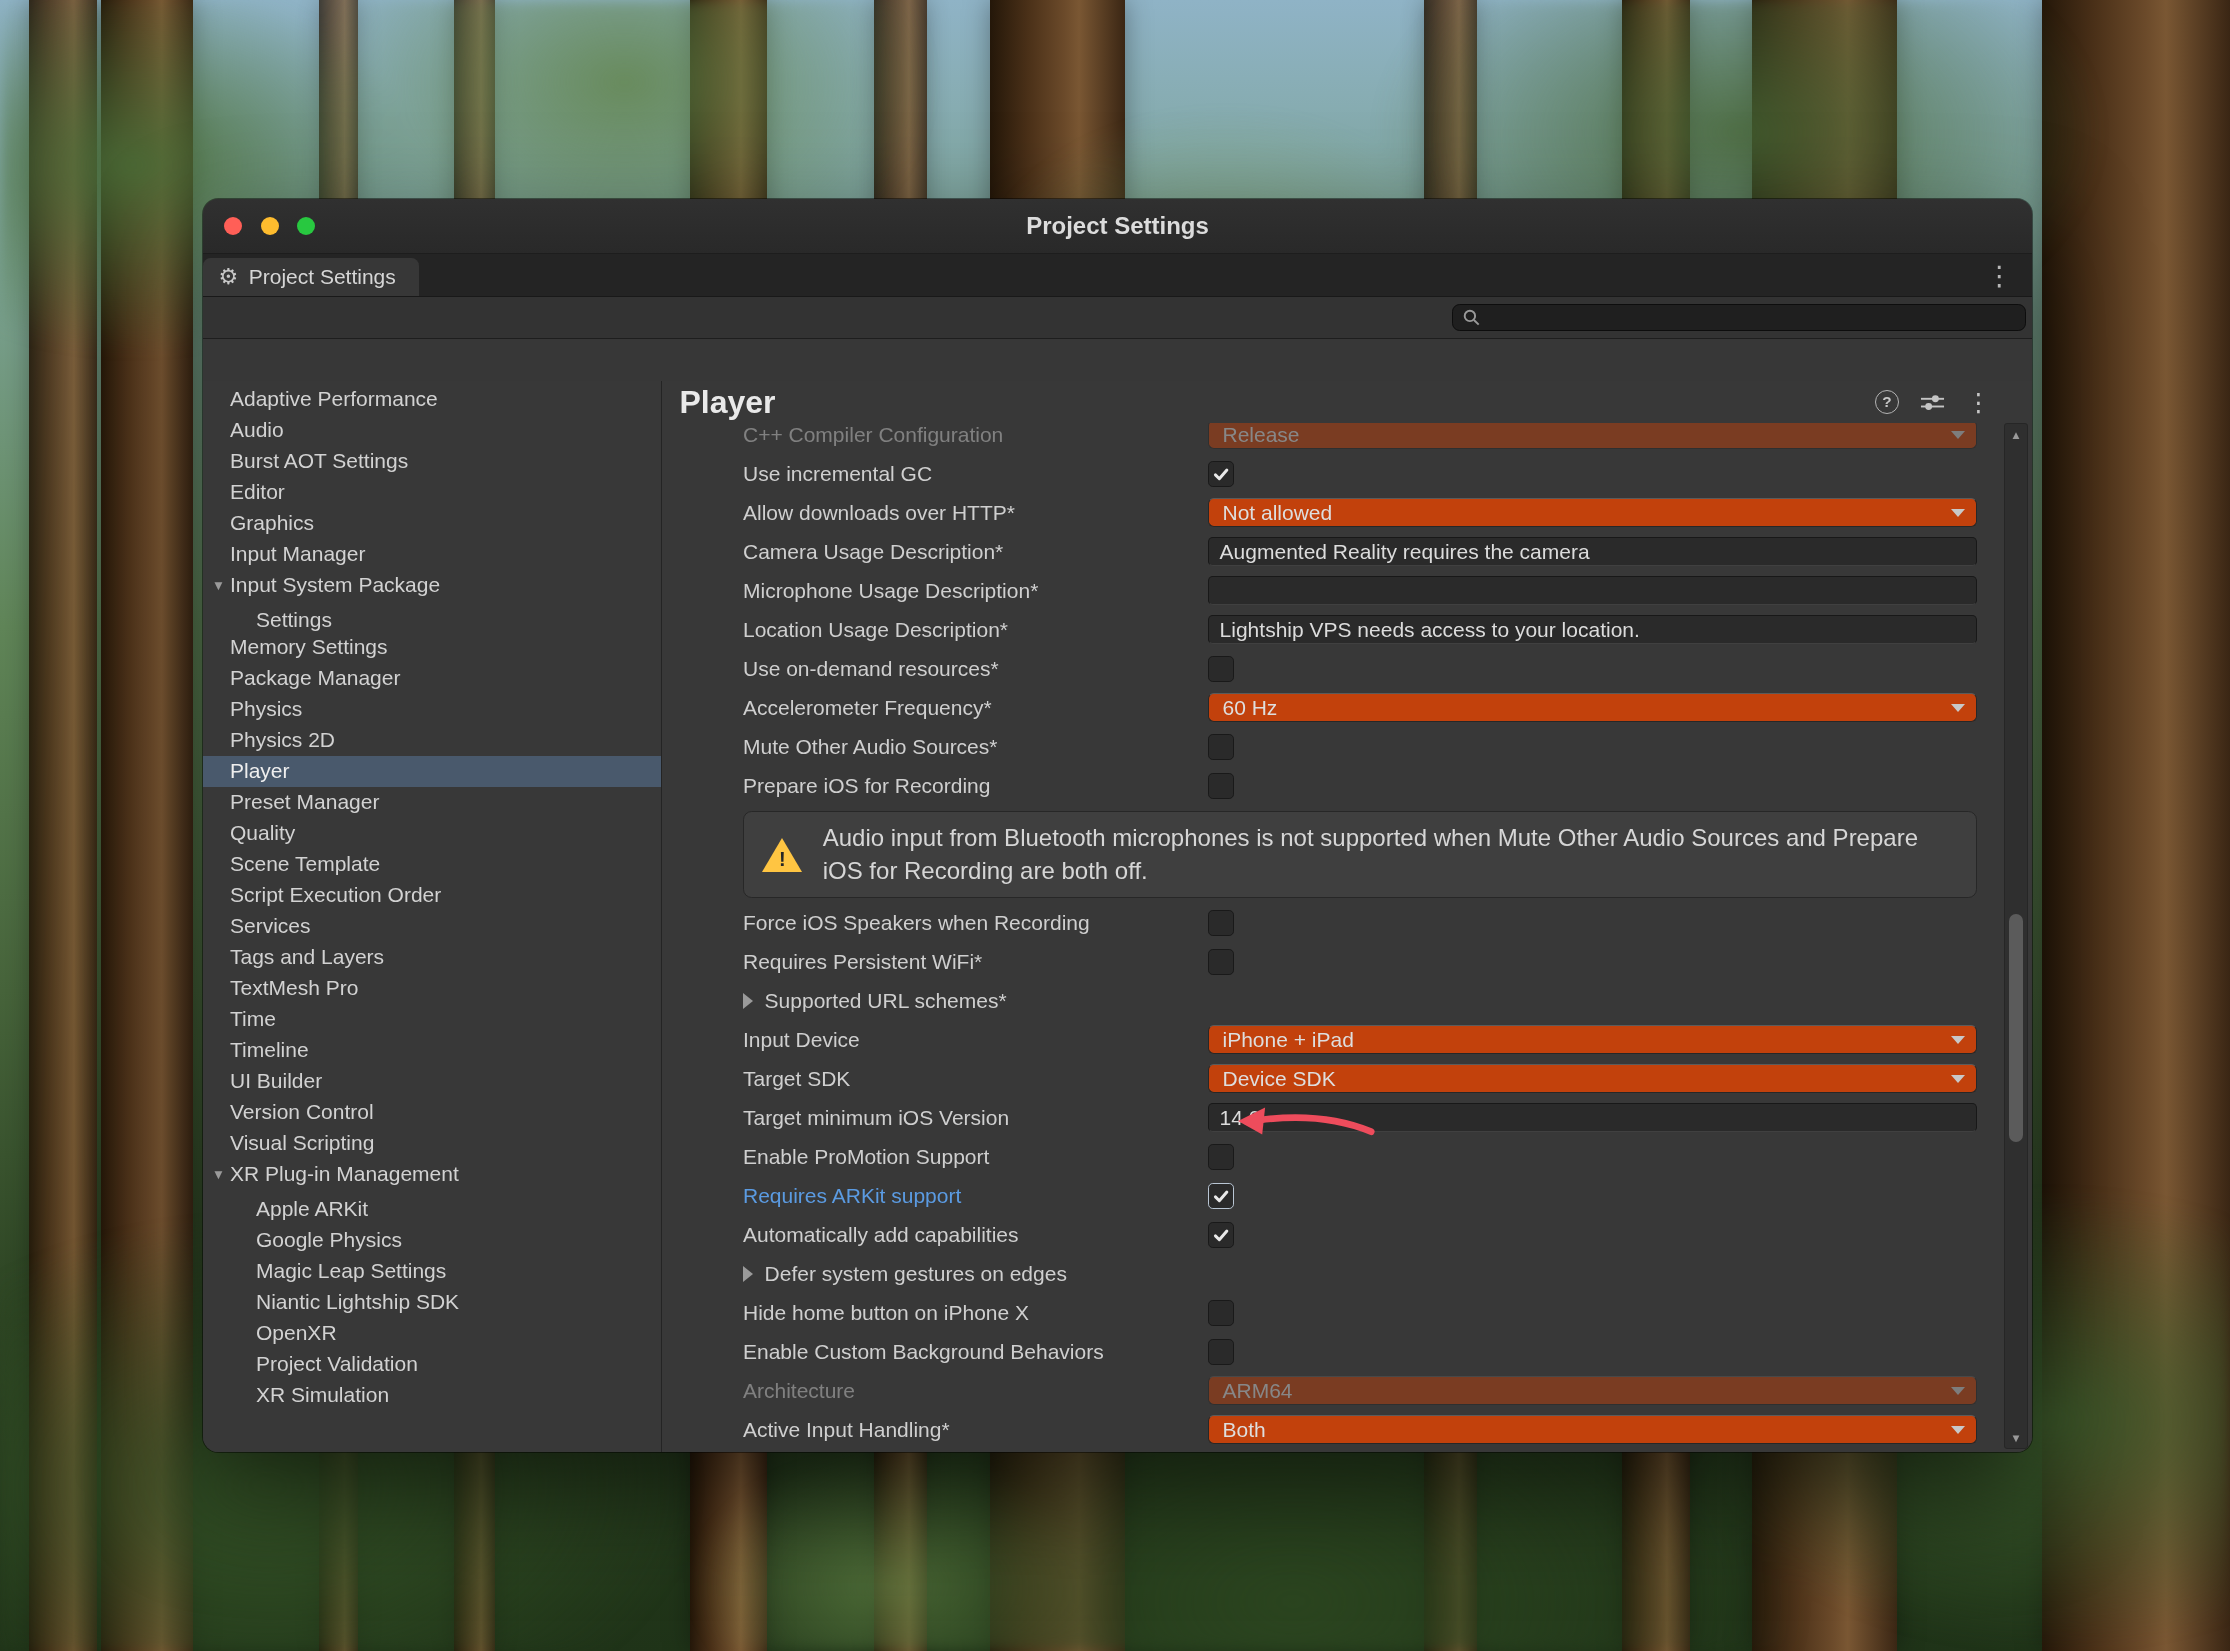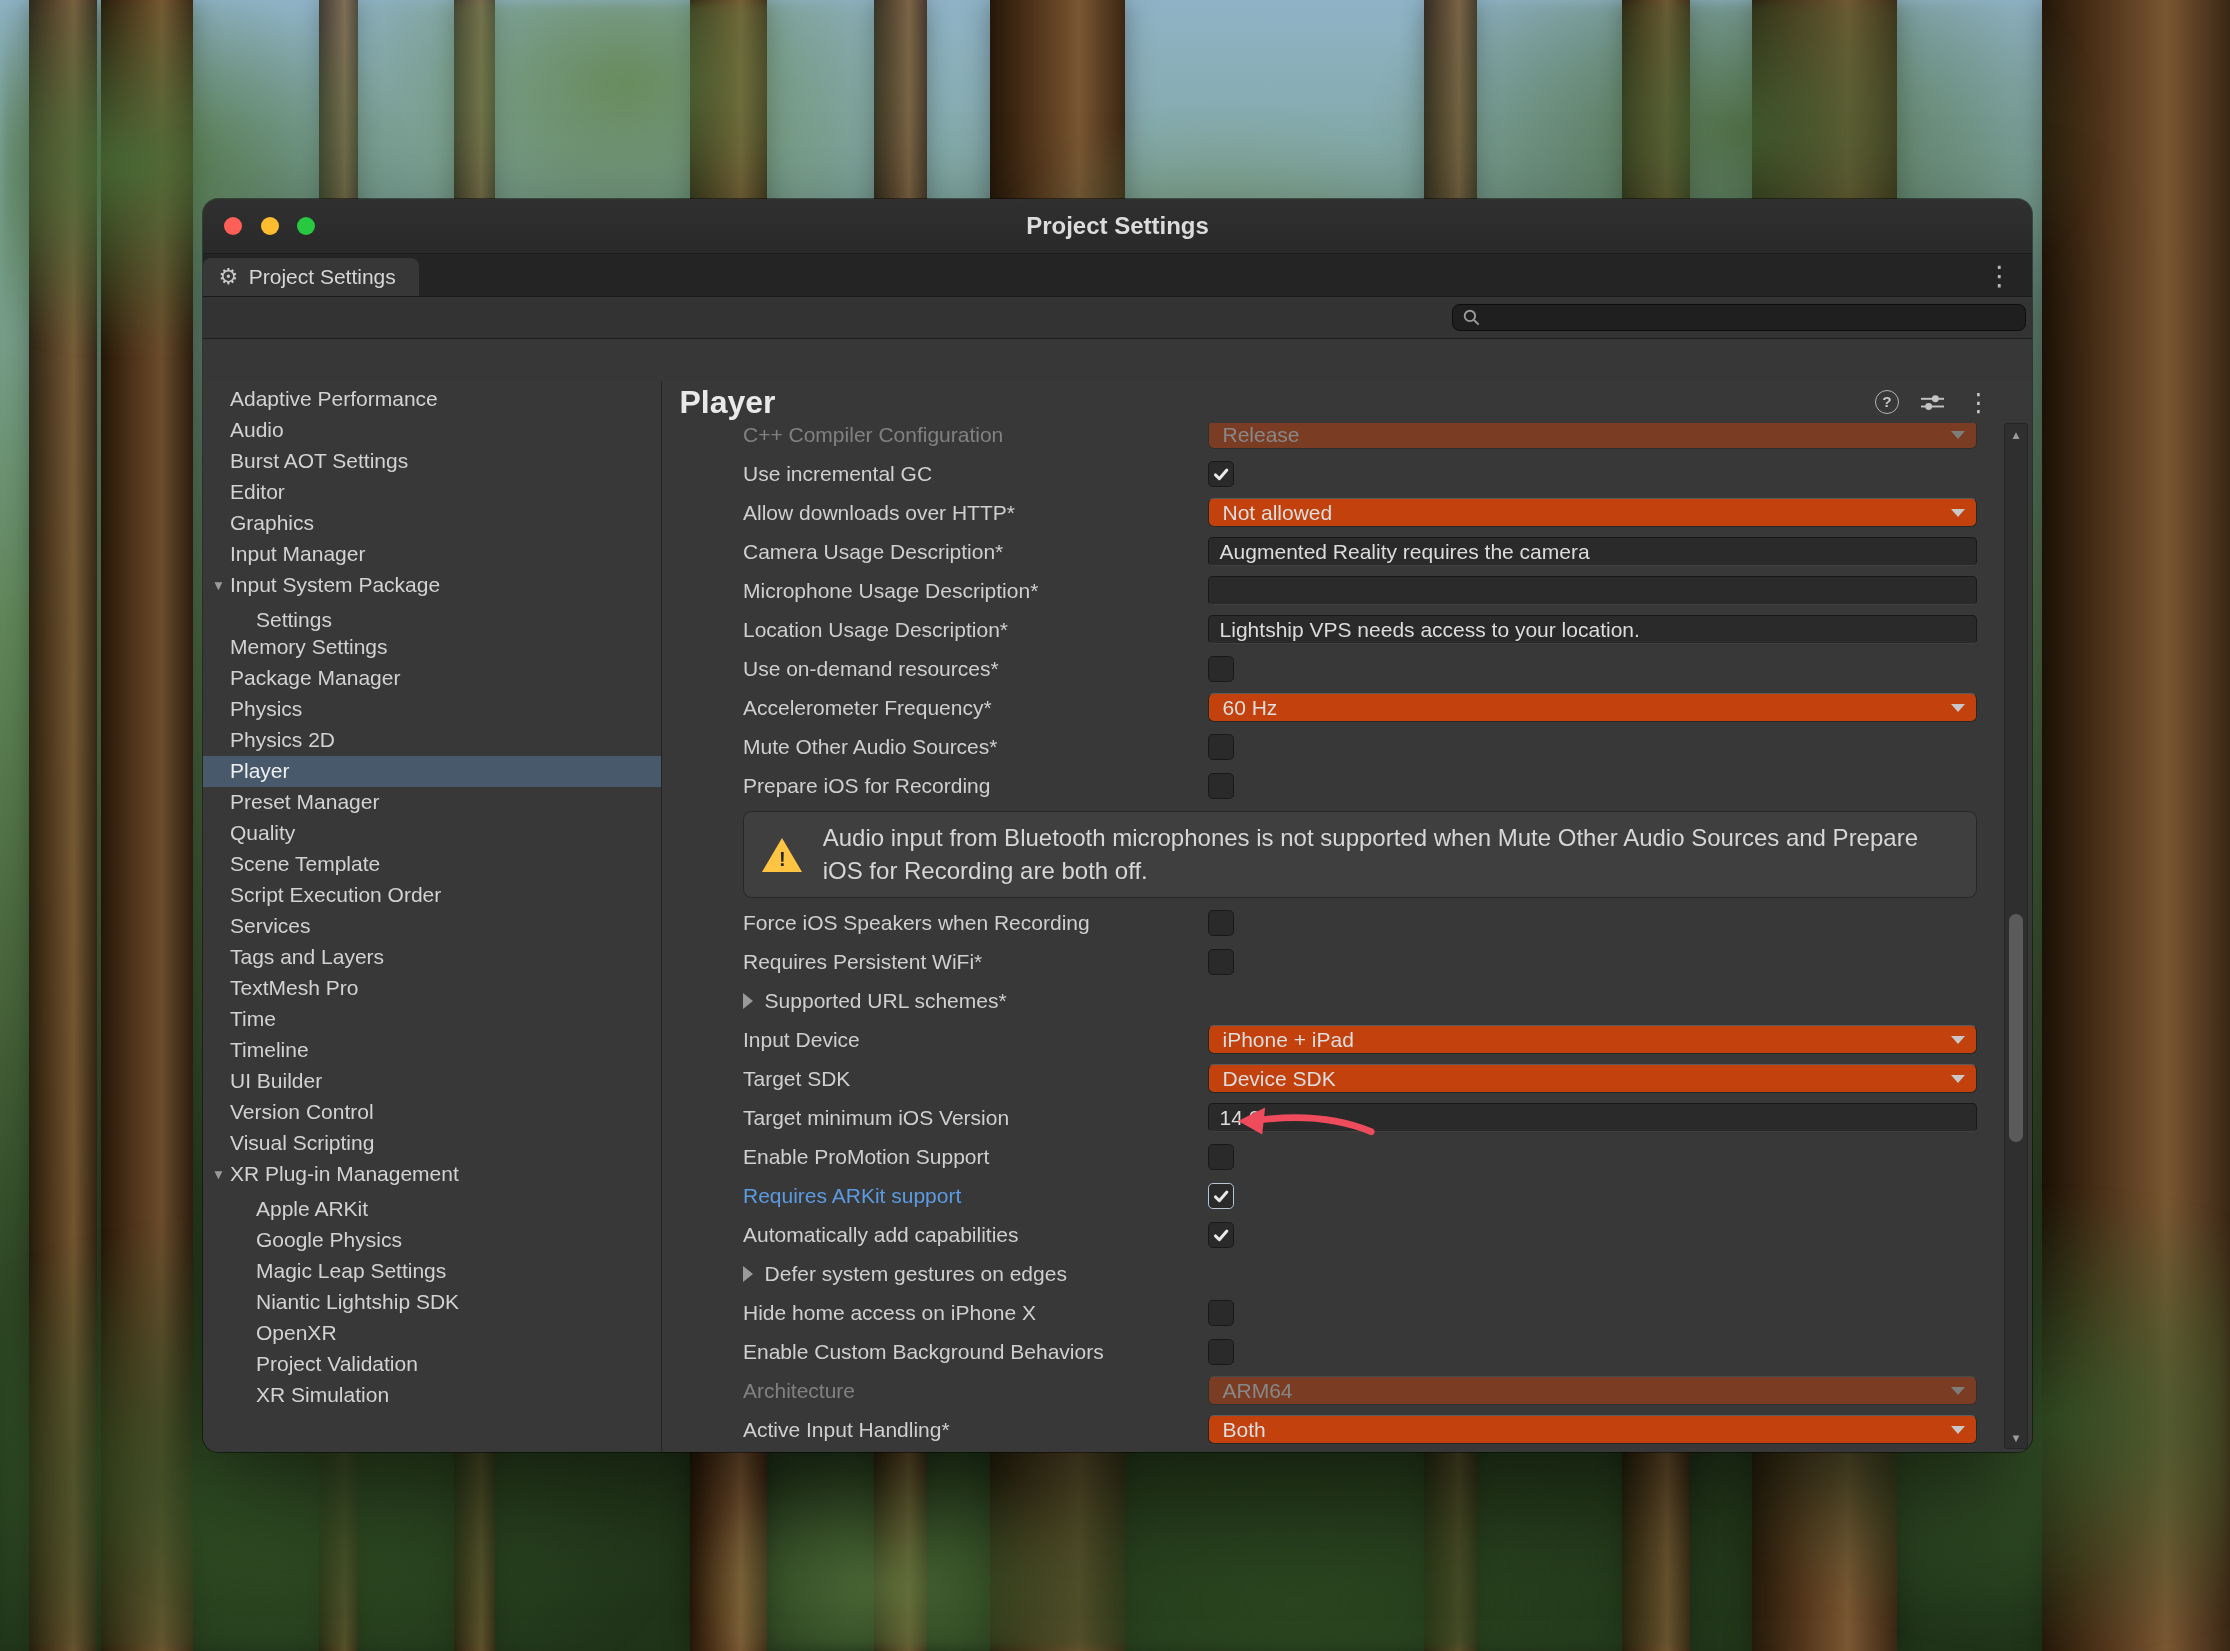--- a/index.html
+++ b/index.html
@@ -462,21 +462,21 @@
           </div>
           <div class="row">
             <div class="lbl">
               <span class="tri-r"></span>
               <span>Defer system gestures on edges</span>
             </div>
             <div class="ctl"></div>
           </div>
           <div class="row">
             <div class="lbl">
-              <span>Hide home access on iPhone X</span>
+              <span>Hide home button on iPhone X</span>
             </div>
             <div class="ctl">
               <span class="checkbox"></span>
             </div>
           </div>
           <div class="row">
             <div class="lbl">
               <span>Enable Custom Background Behaviors</span>
             </div>
             <div class="ctl">

